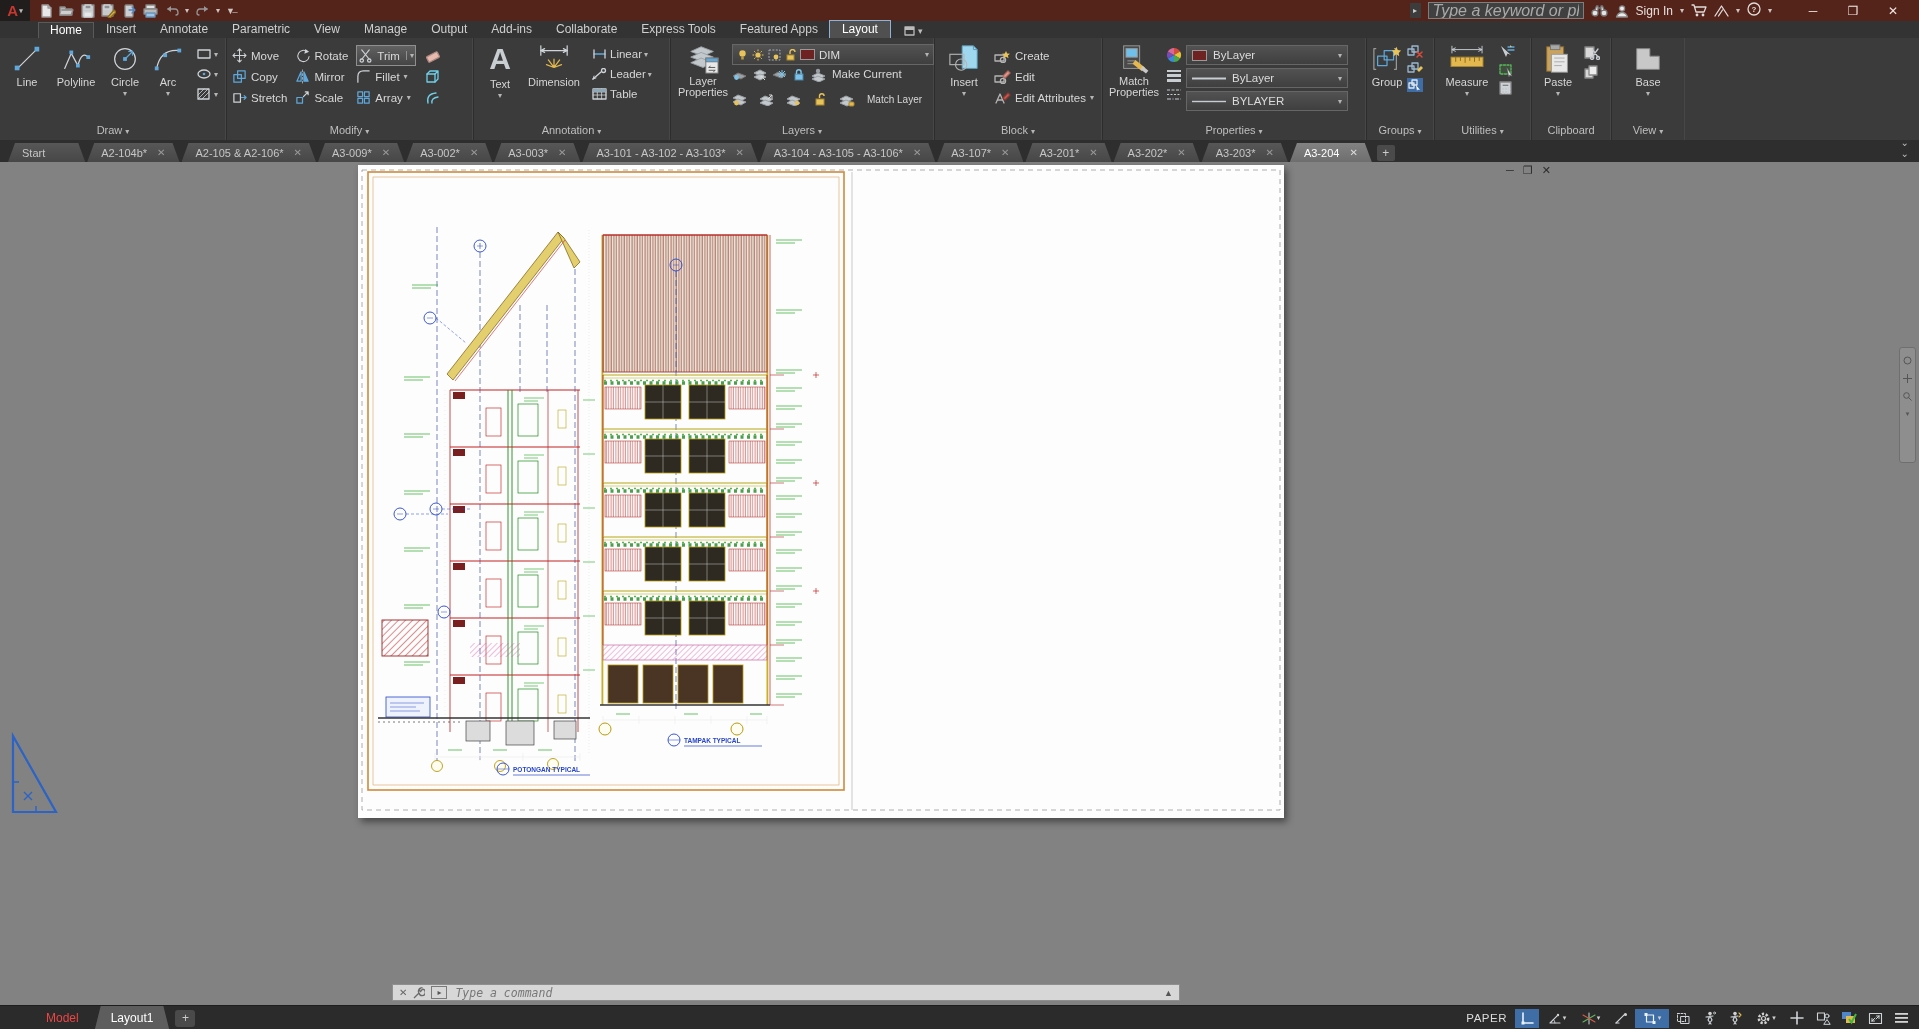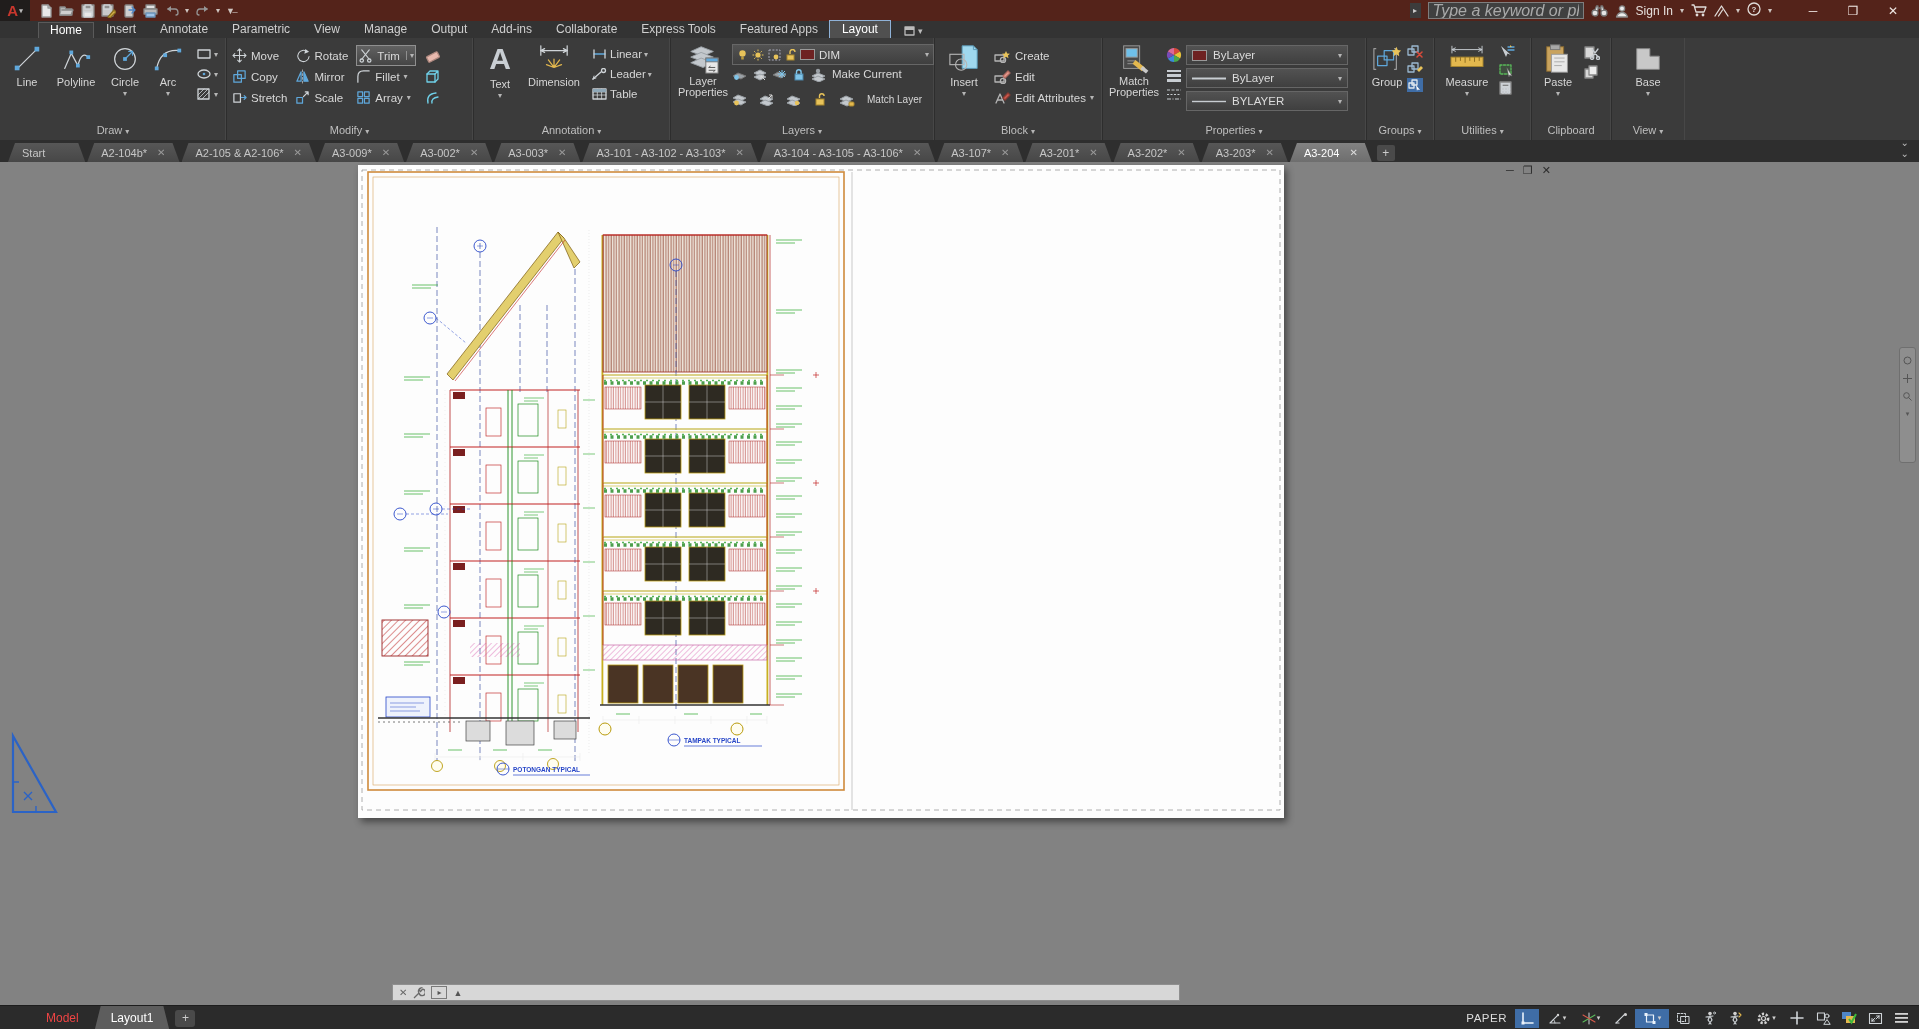--- a/index.html
+++ b/index.html
@@ -1099,20 +1099,21 @@
         </svg>
       <span style="font-size:7px;color:#555">▾</span>
     </div>
 
     <div class="cmdbar">
       <span class="cmdx">✕</span>
       <svg width="12" height="12" viewBox="0 0 12 12">
           <path d="M1 11 L6 6 M6 6 A3.2 3.2 0 1 0 9.5 2.2 L7.5 4.5 L5.8 3 L8 1 A3.2 3.2 0 0 0 6 6" fill="none" stroke="#6a6a6a" stroke-width="1.3"></path>
         </svg>
       <span class="prompt">▸</span>
+      <input class="cmdin" placeholder="Type a command" style="">
       <span class="cmdup">▲</span>
     </div>
   </div>
 
   <div class="abs statusbar">
     <div style="width:30px"></div>
     <div class="ltab">Model</div>
     <div class="ltab active">Layout1</div>
     <div class="lplus">+</div>
 

